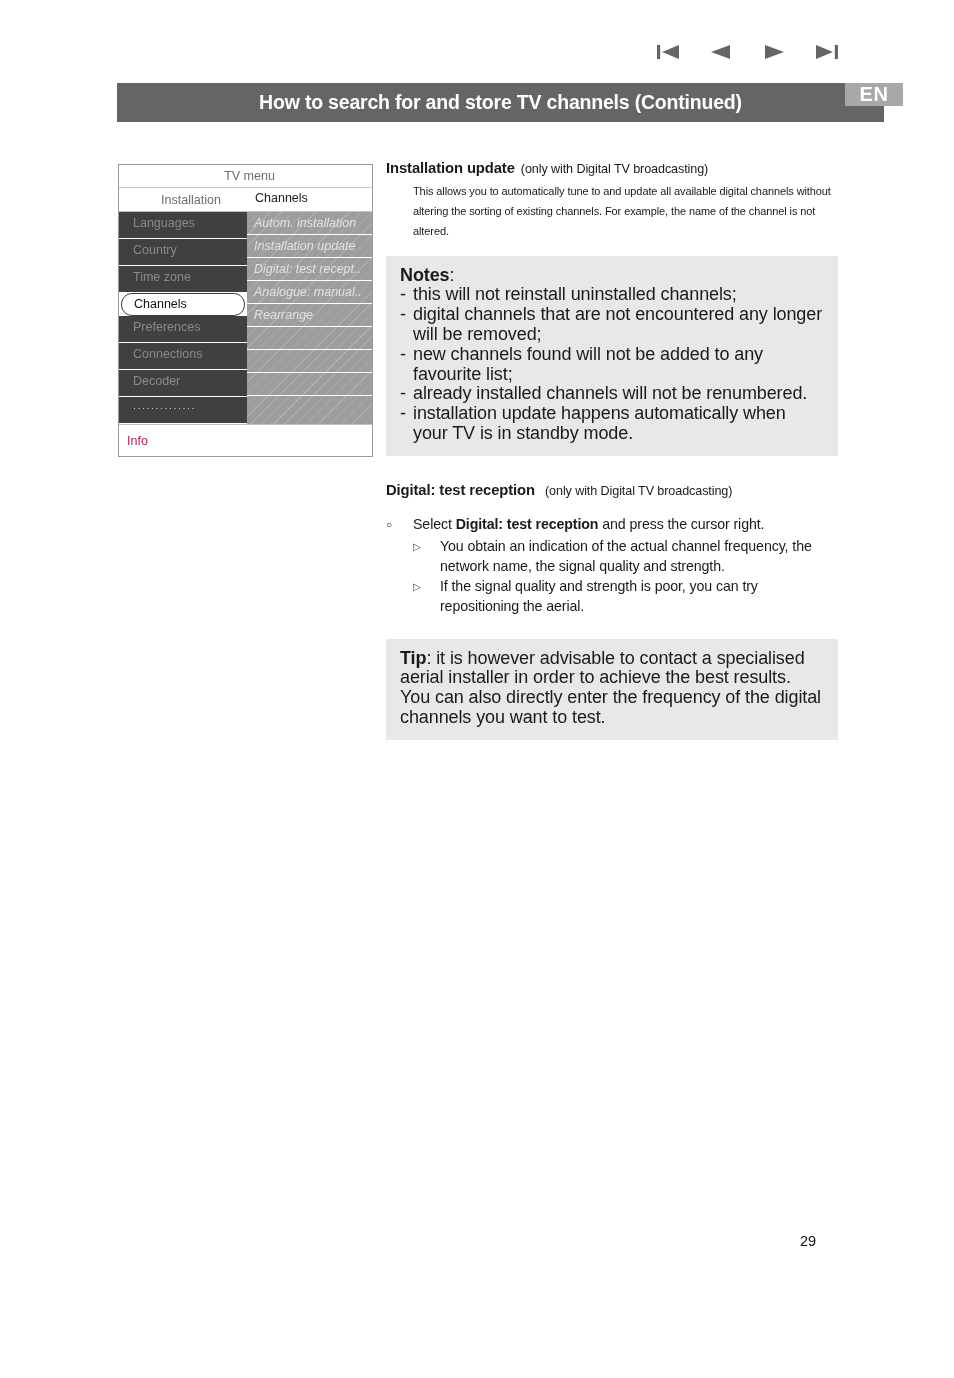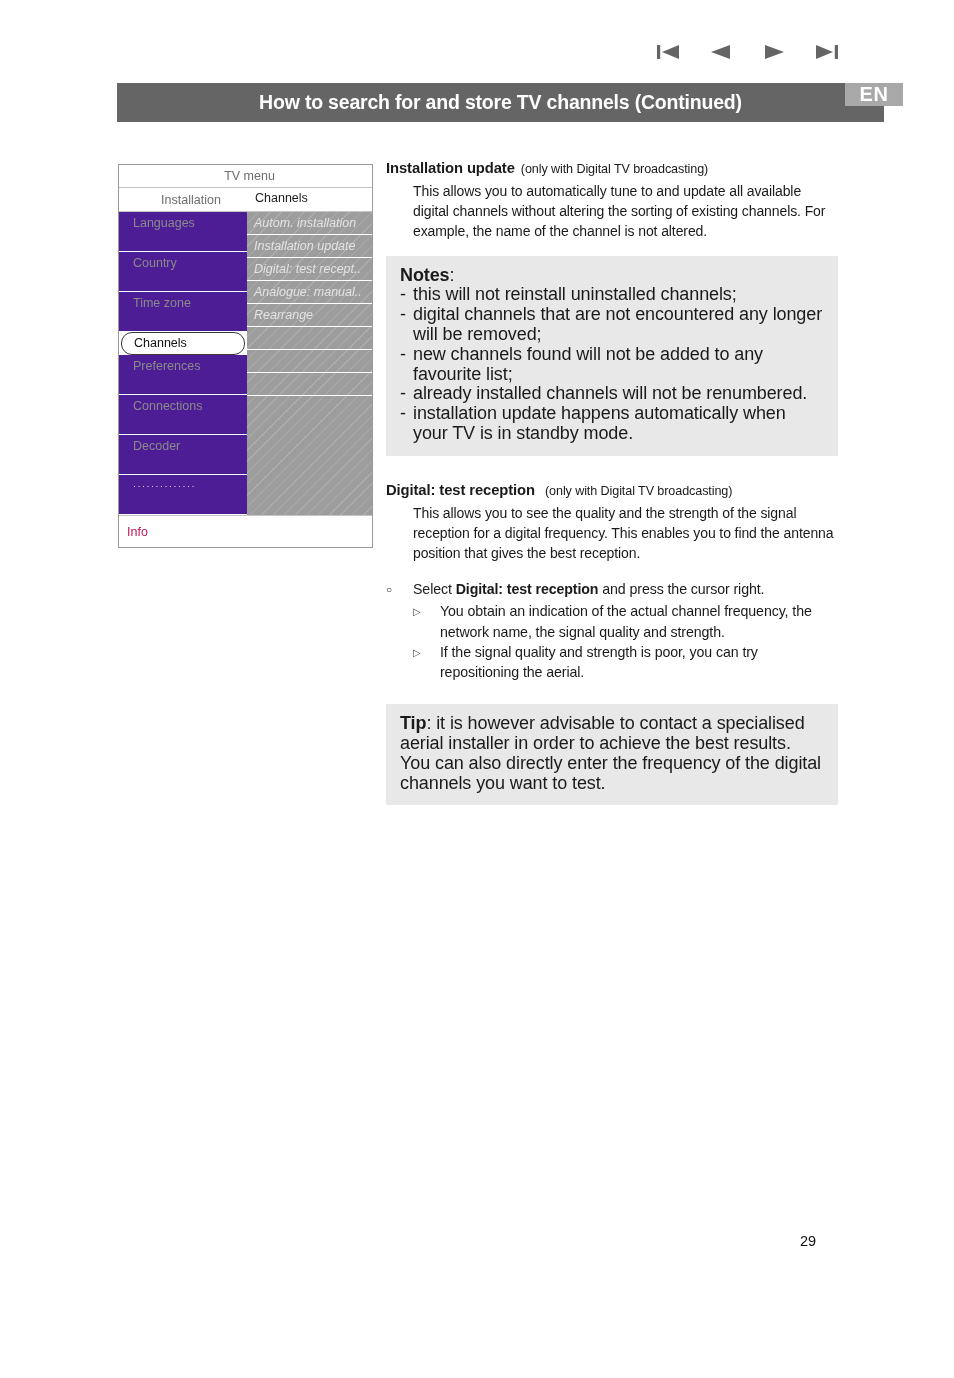--- a/index.html
+++ b/index.html
@@ -122,26 +122,26 @@
     background:
       repeating-linear-gradient(135deg,
         rgba(255,255,255,0.16) 0px,
         rgba(255,255,255,0.16) 1px,
         rgba(255,255,255,0) 1px,
         rgba(255,255,255,0) 8px),
       #9d9d9d;
     font-style: italic;
   }
   .tvm-row {
-    height: 40px;
+    height: 27px;
     line-height: 23px;
     padding-left: 14px;
     box-sizing: border-box;
     border-bottom: 1px solid #ffffff;
-    background: #4c1d95;
+    background: #404040;
     color: #8a8a8a;
     white-space: nowrap;
     overflow: hidden;
   }
   .tvm-row.dots {
     color: #e8e8e8;
     letter-spacing: 1.5px;
     font-size: 9px;
   }
   .tvm-row.selected {
@@ -188,21 +188,21 @@
     font-size: 14.8px;
     font-weight: bold;
     margin: 0 0 5px 0;
     letter-spacing: -0.1px;
   }
   .sec-heading .note-paren {
     font-weight: normal;
     font-size: 12.6px;
   }
   .para {
-    font-size: 14px;
+    font-size: 11px;
     line-height: 20.2px;
     margin: 0 0 0 27px;
     letter-spacing: -0.1px;
   }
   .graybox {
     background: #e8e8e8;
     padding: 10px 14px 12px 14px;
     margin-top: 14px;
     font-size: 18px;
     line-height: 19.8px;
@@ -345,21 +345,20 @@
       <li>new channels found will not be added to any favourite list;</li>
       <li>already installed channels will not be renumbered.</li>
       <li>installation update happens automatically when your TV is in standby mode.</li>
     </ul>
   </div>
 
   <div style="height:26px"></div>
   <h2 class="sec-heading">
     <span>Digital: test reception</span><span class="note-paren" style="margin-left:10px">(only with Digital TV broadcasting)</span>
   </h2>
-  <p class="para">This allows you to see the quality and the strength of the signal reception for a digital frequency. This enables you to find the antenna position that gives the best reception.</p>
 
   <div class="bullets">
     <div class="bullet-l1">
       <span class="mk">○</span>
       <span class="tx"><span>Select </span><b>Digital: test reception</b><span> and press the cursor right.</span></span>
     </div>
     <div class="bullet-l2">
       <span class="mk">▷</span>
       <span class="tx">You obtain an indication of the actual channel frequency, the network name, the signal quality and strength.</span>
     </div>

